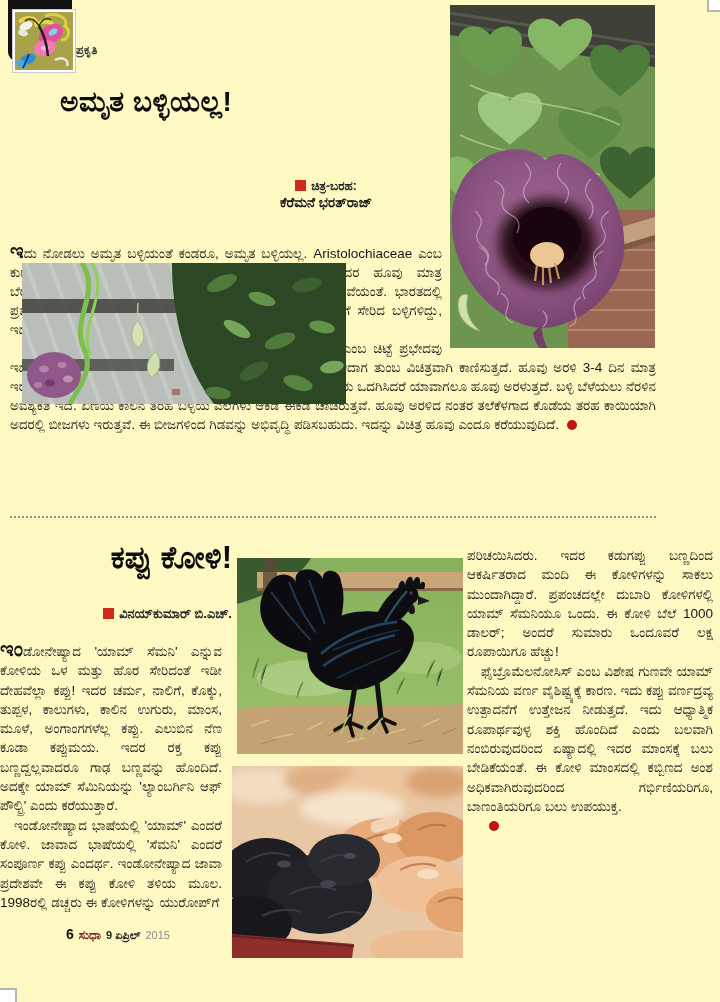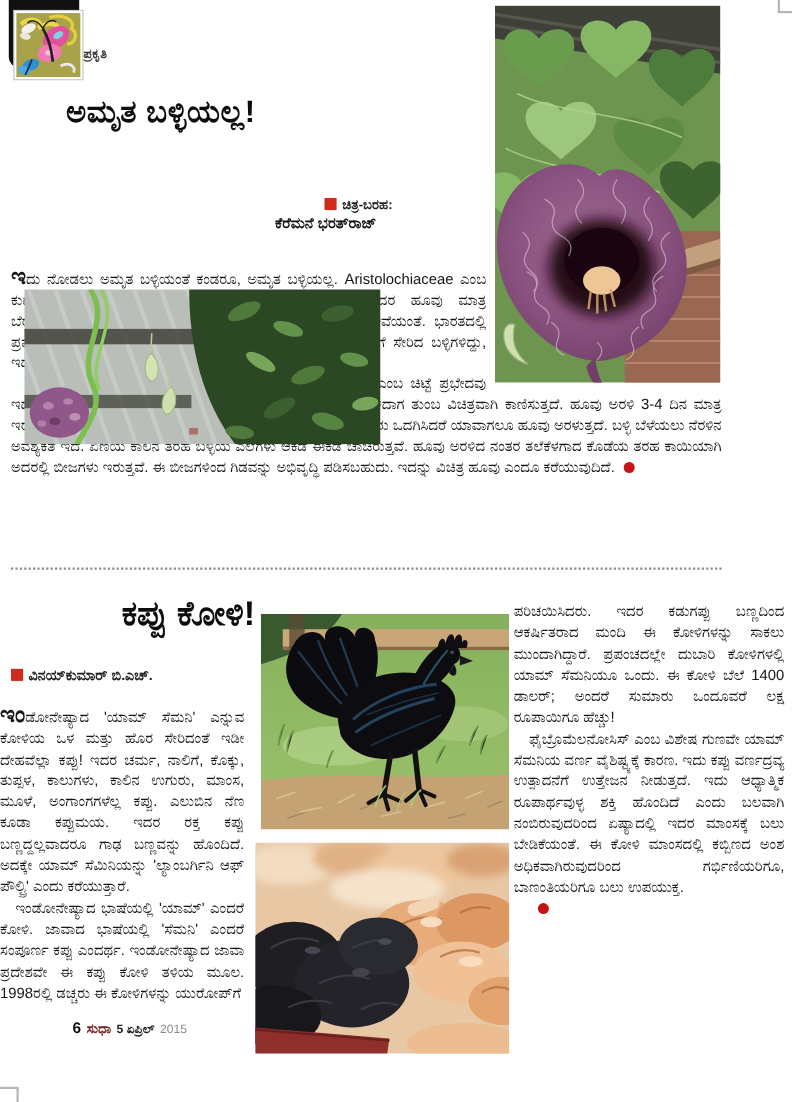--- a/index.html
+++ b/index.html
@@ -1,31 +1,31 @@
 <!DOCTYPE html>
 <html><head>
 <meta charset="utf-8">
 <style>
   html,body{margin:0;padding:0;background:#e9e9e9;}
-  .page{position:relative;width:720px;height:1002px;background:#ffffff;overflow:hidden;
+  .page{position:relative;width:720px;height:1002px;background:#fef9c3;overflow:hidden;
         font-family:"Liberation Sans","DejaVu Sans",sans-serif;color:#1a1a1a;}
 
   
   .logo-black{position:absolute;left:8px;top:0;width:64px;height:61px;background:#111;border-radius:0 0 9px 9px;}
   .logo-art{position:absolute;left:13px;top:10px;width:58px;height:58px;border:2px solid #fff;
             box-shadow:0 0 0 1px #ccc;background:#a8a24a;}
   .logo-art svg{display:block;}
   .kicker{position:absolute;left:76px;top:44px;font-size:11.5px;color:#333;font-weight:600;}
 
   
   .a1-title{position:absolute;left:60px;top:84px;width:560px;font-size:28px;line-height:1.25;
             font-weight:700;color:#0d0d0d;letter-spacing:.5px;}
   .byline1{position:absolute;left:250px;top:179px;width:152px;text-align:right;}
   .byline1 .line1{font-size:12px;font-weight:700;color:#222;text-align:center;}
-  .byline1 .line2{font-size:13.5px;font-weight:700;color:#111;margin-top:2px;text-align:left;}
+  .byline1 .line2{font-size:13.5px;font-weight:700;color:#111;margin-top:2px;text-align:center;}
   .red-sq{display:inline-block;width:11px;height:11px;background:#cf2a1c;vertical-align:-1px;margin-right:5px;}
 
   .a1-body{position:absolute;left:10px;top:244px;width:646px;font-size:13.5px;line-height:19px;
            text-align:justify;color:#161616;}
   .a1-body p{margin:0;}
   .a1-body p.indent{text-indent:14px;}
   .lead{font-size:21px;font-weight:600;line-height:14px;}
   .spacer-photo1{float:right;width:214px;height:104px;}
   .photo2-float{float:right;clear:right;width:324px;height:141px;margin:19px 0 6px 12px;overflow:hidden;}
 
@@ -36,21 +36,21 @@
   .photo svg{display:block;}
   #photo1{left:450px;top:5px;width:205px;height:343px;}
   #photo-rooster{left:237px;top:558px;width:226px;height:196px;}
   #photo-meat{left:232px;top:766px;width:231px;height:192px;}
 
   .dotted-sep{position:absolute;left:10px;top:516px;width:646px;border-top:2px dotted #8d8d8d;}
 
   
   .a2-title{position:absolute;left:10px;top:540px;width:222px;text-align:right;font-size:31px;
             font-weight:700;color:#0d0d0d;}
-  .byline2{position:absolute;left:10px;top:606px;width:222px;text-align:left;font-size:13px;font-weight:700;color:#222;}
+  .byline2{position:absolute;left:10px;top:606px;width:222px;text-align:right;font-size:13px;font-weight:700;color:#222;}
   .col{position:absolute;font-size:13.5px;line-height:19.3px;text-align:justify;color:#161616;}
   .col p{margin:0;}
   .col p.indent{text-indent:14px;}
   #col-left{left:0;top:642px;width:222px;}
   #col-right{left:467px;top:546px;width:246px;}
 
   
   .footer{position:absolute;left:66px;top:926px;display:flex;align-items:baseline;gap:5px;}
   .footer .pg{font-size:14px;font-weight:700;color:#111;}
   .footer .mag{font-size:12px;font-weight:700;color:#7a2424;}
@@ -292,28 +292,28 @@
       <ellipse cx="52" cy="98" rx="7" ry="3.5" fill="#4a4a55" opacity=".9"></ellipse>
       <ellipse cx="96" cy="118" rx="8" ry="4" fill="#4a4a55" opacity=".8"></ellipse>
       <ellipse cx="118" cy="90" rx="6" ry="3" fill="#50505c" opacity=".8"></ellipse>
       <path d="M0,168 L122,178 L120,192 L0,192 Z" fill="#8e2f2c"></path>
       <path d="M0,170 L122,180" stroke="#6b1f1e" stroke-width="2"></path>
       <ellipse cx="190" cy="182" rx="52" ry="18" fill="#edbd92"></ellipse>
     </svg>
   </div>
 
   <div class="col" id="col-right">
-    <p><span>ಪರಿಚಯಿಸಿದರು. ಇದರ ಕಡುಗಪ್ಪು ಬಣ್ಣದಿಂದ ಆಕರ್ಷಿತರಾದ ಮಂದಿ ಈ ಕೋಳಿಗಳನ್ನು ಸಾಕಲು ಮುಂದಾಗಿದ್ದಾರೆ. ಪ್ರಪಂಚದಲ್ಲೇ ದುಬಾರಿ ಕೋಳಿಗಳಲ್ಲಿ ಯಾಮ್ ಸೆಮನಿಯೂ ಒಂದು. ಈ ಕೋಳಿ ಬೆಲೆ 1400 ಡಾಲರ್; ಅಂದರೆ ಸುಮಾರು ಒಂದೂವರೆ ಲಕ್ಷ ರೂಪಾಯಿಗೂ ಹೆಚ್ಚು!</span></p>
+    <p><span>ಪರಿಚಯಿಸಿದರು. ಇದರ ಕಡುಗಪ್ಪು ಬಣ್ಣದಿಂದ ಆಕರ್ಷಿತರಾದ ಮಂದಿ ಈ ಕೋಳಿಗಳನ್ನು ಸಾಕಲು ಮುಂದಾಗಿದ್ದಾರೆ. ಪ್ರಪಂಚದಲ್ಲೇ ದುಬಾರಿ ಕೋಳಿಗಳಲ್ಲಿ ಯಾಮ್ ಸೆಮನಿಯೂ ಒಂದು. ಈ ಕೋಳಿ ಬೆಲೆ 1000 ಡಾಲರ್; ಅಂದರೆ ಸುಮಾರು ಒಂದೂವರೆ ಲಕ್ಷ ರೂಪಾಯಿಗೂ ಹೆಚ್ಚು!</span></p>
     <p class="indent"><span>ಫೈಬ್ರೊಮೆಲನೋಸಿಸ್ ಎಂಬ ವಿಶೇಷ ಗುಣವೇ ಯಾಮ್ ಸೆಮನಿಯ ವರ್ಣ ವೈಶಿಷ್ಟ್ಯಕ್ಕೆ ಕಾರಣ. ಇದು ಕಪ್ಪು ವರ್ಣದ್ರವ್ಯ ಉತ್ಪಾದನೆಗೆ ಉತ್ತೇಜನ ನೀಡುತ್ತದೆ. ಇದು ಆಧ್ಯಾತ್ಮಿಕ ರೂಪಾರ್ಥವುಳ್ಳ ಶಕ್ತಿ ಹೊಂದಿದೆ ಎಂದು ಬಲವಾಗಿ ನಂಬಿರುವುದರಿಂದ ಏಷ್ಯಾದಲ್ಲಿ ಇದರ ಮಾಂಸಕ್ಕೆ ಬಲು ಬೇಡಿಕೆಯಂತೆ. ಈ ಕೋಳಿ ಮಾಂಸದಲ್ಲಿ ಕಬ್ಬಿಣದ ಅಂಶ ಅಧಿಕವಾಗಿರುವುದರಿಂದ ಗರ್ಭಿಣಿಯರಿಗೂ, ಬಾಣಂತಿಯರಿಗೂ ಬಲು ಉಪಯುಕ್ತ.</span></p>
     <p class="indent"><span class="end-dot"></span></p>
   </div>
 
   <div class="footer">
     <span class="pg">6</span>
     <span class="mag">ಸುಧಾ</span>
-    <span class="date">5 ಏಪ್ರಿಲ್</span>
+    <span class="date">9 ಏಪ್ರಿಲ್</span>
     <span class="year">2015</span>
   </div>
 
   <div class="corner-tr"></div>
   <div class="corner-bl"></div>
 
 </div>
 
 </body></html>

